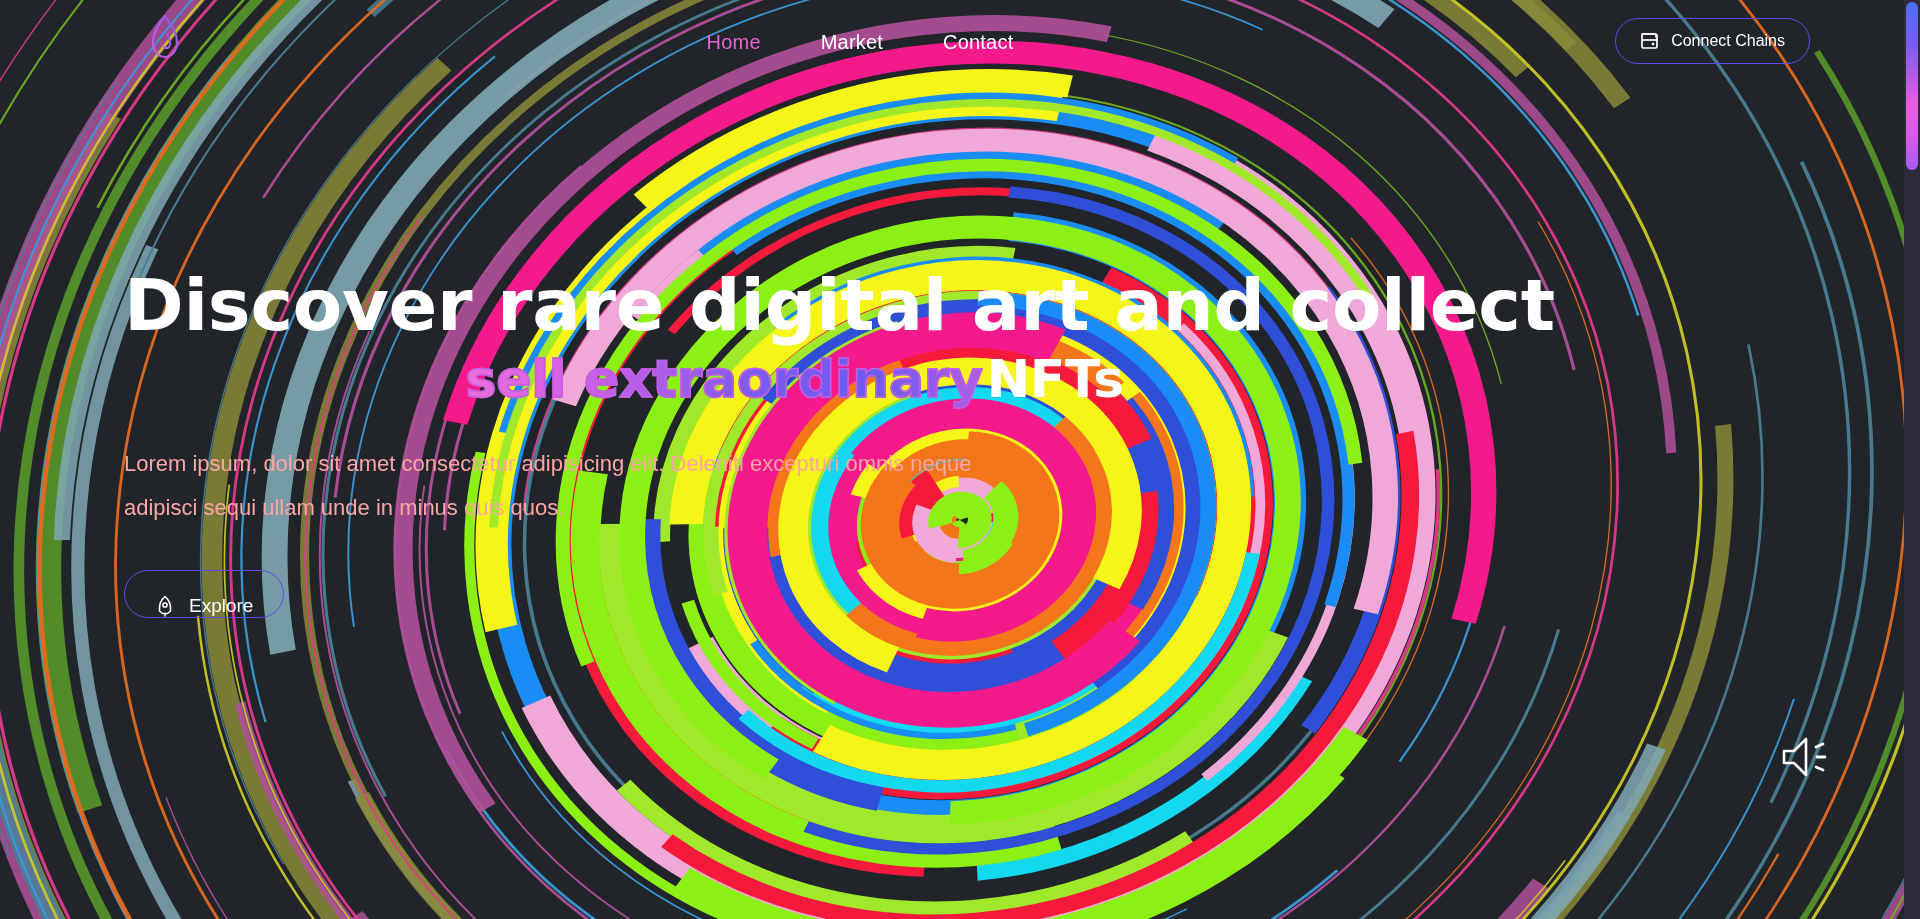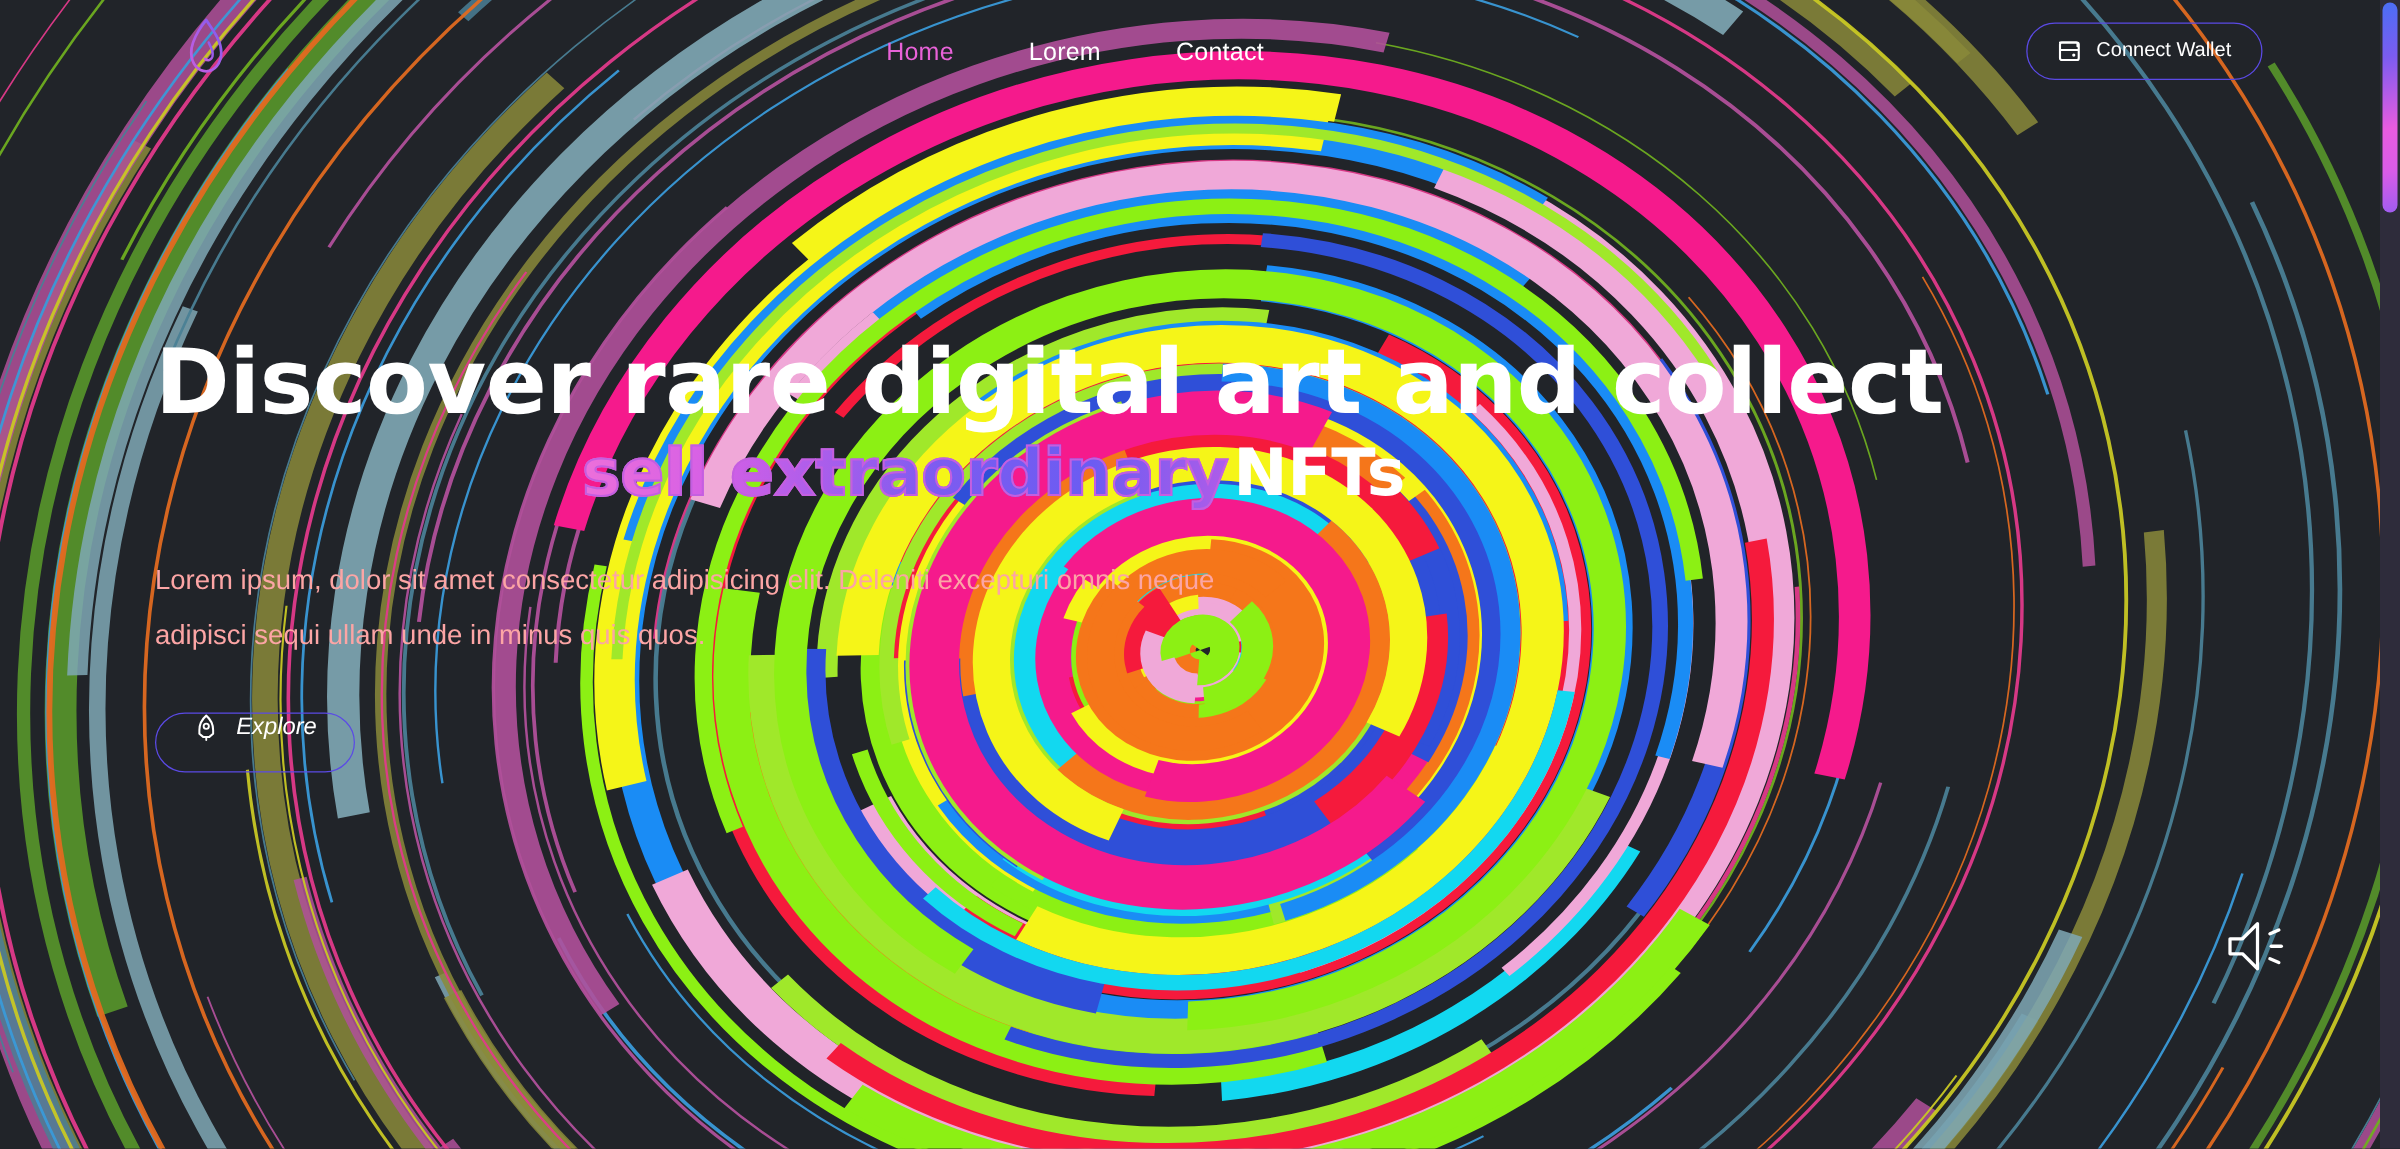--- a/index.html
+++ b/index.html
@@ -123,31 +123,30 @@
     color:#fca5a5;
     max-width:860px;
     font-family:"Liberation Sans", sans-serif;
   }
 
   .hero-actions {
     margin-top:40px;
     display:flex; align-items:center; gap:40px;
   }
   .btn {
-    display:flex; align-items:flex-start; gap:14px;
+    display:flex; align-items:flex-end; gap:14px;
     height:48px;
     padding:0 30px;
     border:1.5px solid #5b4ae6;
     border-radius:40px;
     background:transparent;
     color:#ffffff;
     font-size:19px;
     cursor:pointer;
     font-family:"Liberation Sans", sans-serif;
-    font-style:italic;
   }
   .btn svg { display:block; }
   .btn-create .create-label {
     text-decoration:underline;
     text-decoration-color:#2f6fe8;
     text-underline-offset:4px;
     text-decoration-thickness:2px;
   }
 
   
@@ -489,34 +488,34 @@
             </linearGradient>
           </defs>
           <path d="M17 2 C17 2 5 16 5 28 C5 37 10.5 43 17 43 C23.5 43 29 37 29 28 C29 18 22 10 17 2 Z" fill="none" stroke="url(#gflame)" stroke-width="2.2" stroke-linejoin="round"></path>
           <path d="M19 20 C21 25 23 27 22 31 C21 34.5 18 35 16 33" fill="none" stroke="url(#gflame)" stroke-width="2" stroke-linecap="round"></path>
         </svg>
       </span>
     </div>
 
     <nav class="nav">
       <a class="nav-link active" href="#">Home</a>
-      <a class="nav-link" href="#">Lorem</a>
+      <a class="nav-link" href="#">Market</a>
       <a class="nav-link" href="#">Contact</a>
     </nav>
 
     <button class="wallet-btn">
       <span>
         <svg width="20" height="18" viewBox="0 0 20 18">
           <path d="M2 2 h13 a1 1 0 0 1 1 1 v2" fill="none" stroke="#ffffff" stroke-width="1.7" stroke-linecap="round"></path>
           <rect x="2" y="2" width="15" height="14" rx="1.5" fill="none" stroke="#ffffff" stroke-width="1.7"></rect>
           <line x1="2" y1="8" x2="17" y2="8" stroke="#ffffff" stroke-width="1.7"></line>
           <circle cx="13" cy="12" r="1.3" fill="#ffffff"></circle>
         </svg>
       </span>
-      <span>Connect Wallet</span>
+      <span>Connect Chains</span>
     </button>
   </header>
 
   <section class="hero">
     <h1 class="hero-title-1">Discover rare digital art and collect</h1>
     <h1 class="hero-title-2">
       <span class="hl-outline">sell extraordinary</span><span class="hl-solid">NFTs</span>
     </h1>
     <p class="hero-desc">Lorem ipsum, dolor sit amet consectetur adipisicing elit. Deleniti excepturi omnis neque adipisci sequi ullam unde in minus quis quos.</p>
 

